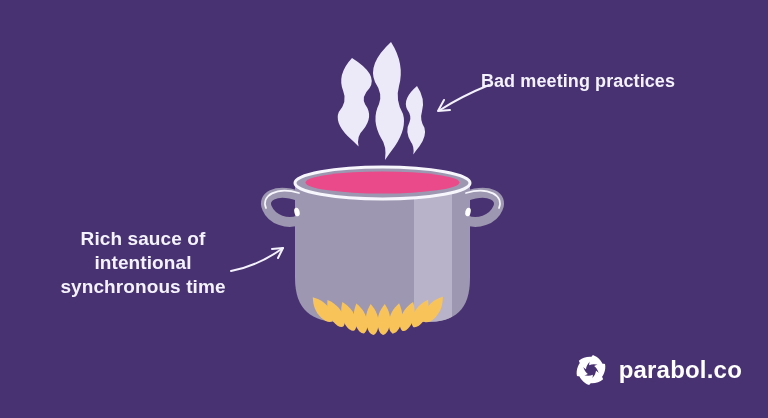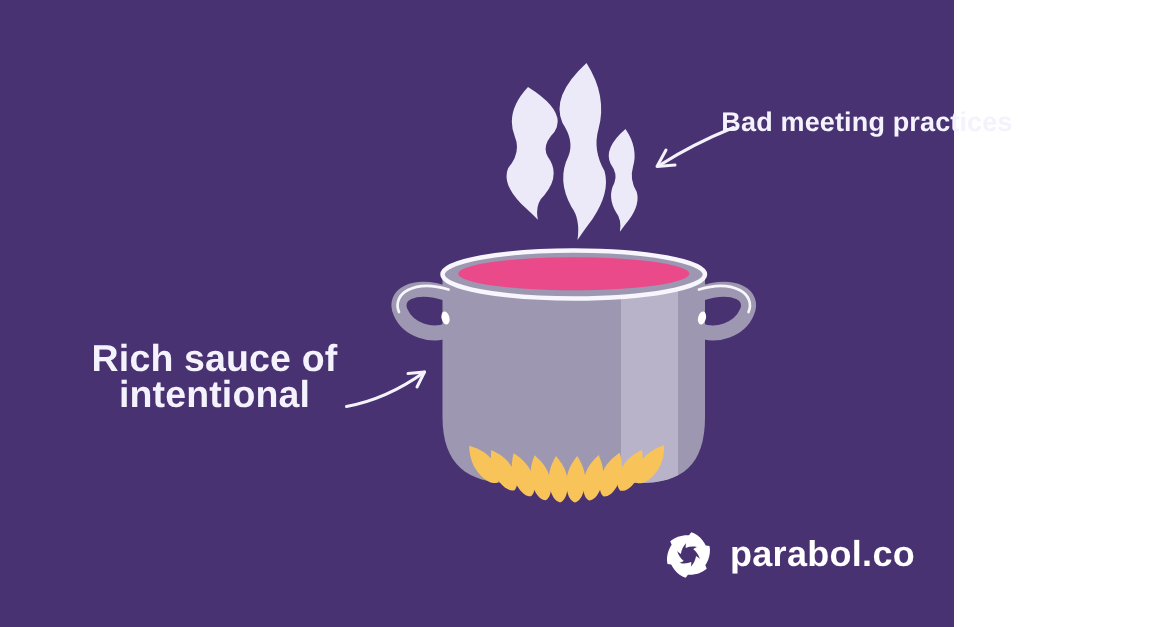--- a/index.html
+++ b/index.html
@@ -11,32 +11,32 @@
     --steam:#ECEAF8;
     --flame:#F8C45A;
     --label-text:#F4F2FC;
   }
   html,body{margin:0;padding:0;}
   body{
     width:768px;height:418px;overflow:hidden;
     font-family:"Liberation Sans","DejaVu Sans",sans-serif;
   }
   .canvas{
-    position:relative;width:636px;height:418px;
+    position:relative;width:768px;height:418px;
     background:var(--background);
   }
   .illustration{position:absolute;left:0;top:0;}
   .label{
     position:absolute;color:var(--label-text);
     font-weight:bold;font-size:18px;line-height:22px;
     text-align:center;letter-spacing:0.1px;
   }
   .label span{display:block;}
   .label-steam{left:478px;top:70px;width:200px;}
-  .label-pot{left:30px;top:227px;width:226px;font-size:25px;line-height:24px;}
+  .label-pot{left:30px;top:227px;width:226px;font-size:19px;line-height:24px;}
   .logo{
     position:absolute;right:26px;bottom:31px;
     display:flex;align-items:center;gap:11px;
   }
   .logo-text{
     color:#FFFFFF;font-weight:bold;font-size:24px;letter-spacing:0.2px;
   }
   .steam-fill{fill:var(--steam);}
   .pot-fill{fill:var(--pot-body);}
   .pot-highlight-fill{fill:var(--pot-highlight);}
@@ -104,20 +104,21 @@
       <path d="M272,249 L283,248 L278,258"></path>
     </g>
   </svg>
 
   <div class="label label-steam">
     <span>Bad meeting practices</span>
   </div>
 
   <div class="label label-pot">
     <span>Rich sauce of intentional</span>
+    <span>synchronous time</span>
   </div>
 
   <div class="logo">
     <svg width="34" height="34" viewBox="-18 -18 36 36">
       <g fill="#FFFFFF">
         <path id="logoPetal" d="M2,-16 C8,-14 13,-8 14,-1 C9,-6 3,-7 -2,-5 C-2,-10 0,-14 2,-16 Z"></path>
         <use href="#logoPetal" transform="rotate(60)"></use>
         <use href="#logoPetal" transform="rotate(120)"></use>
         <use href="#logoPetal" transform="rotate(180)"></use>
         <use href="#logoPetal" transform="rotate(240)"></use>

